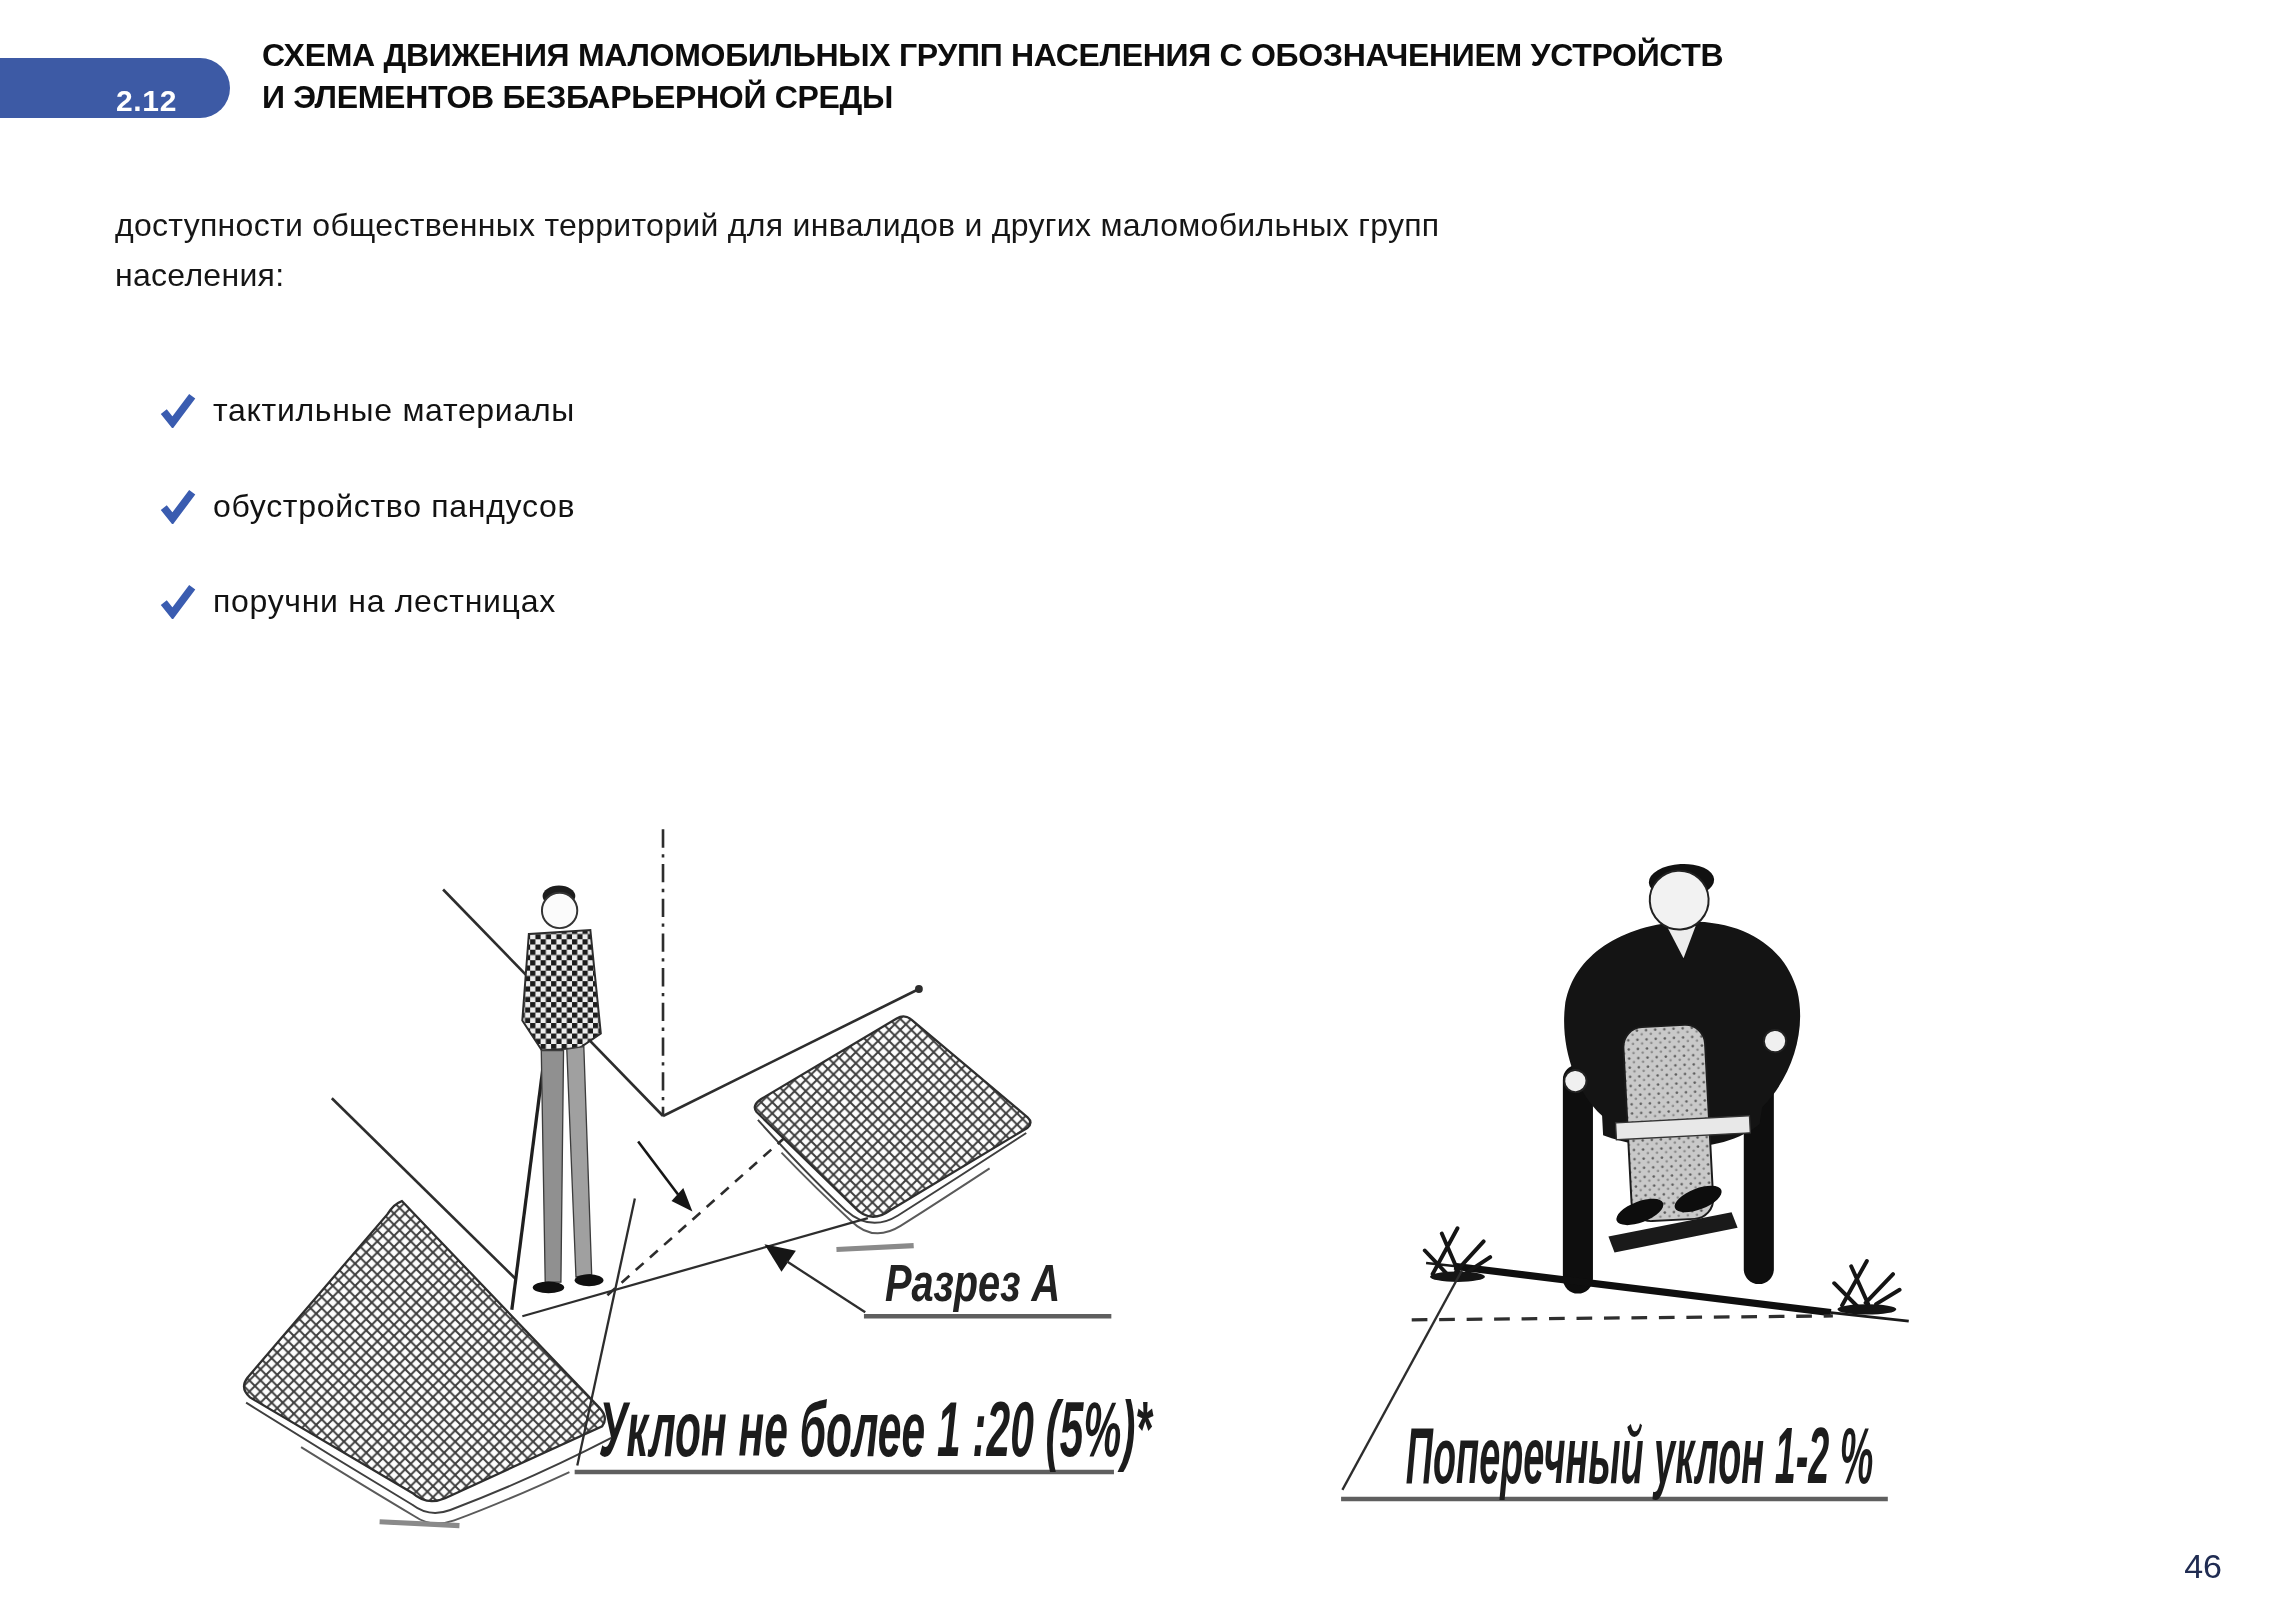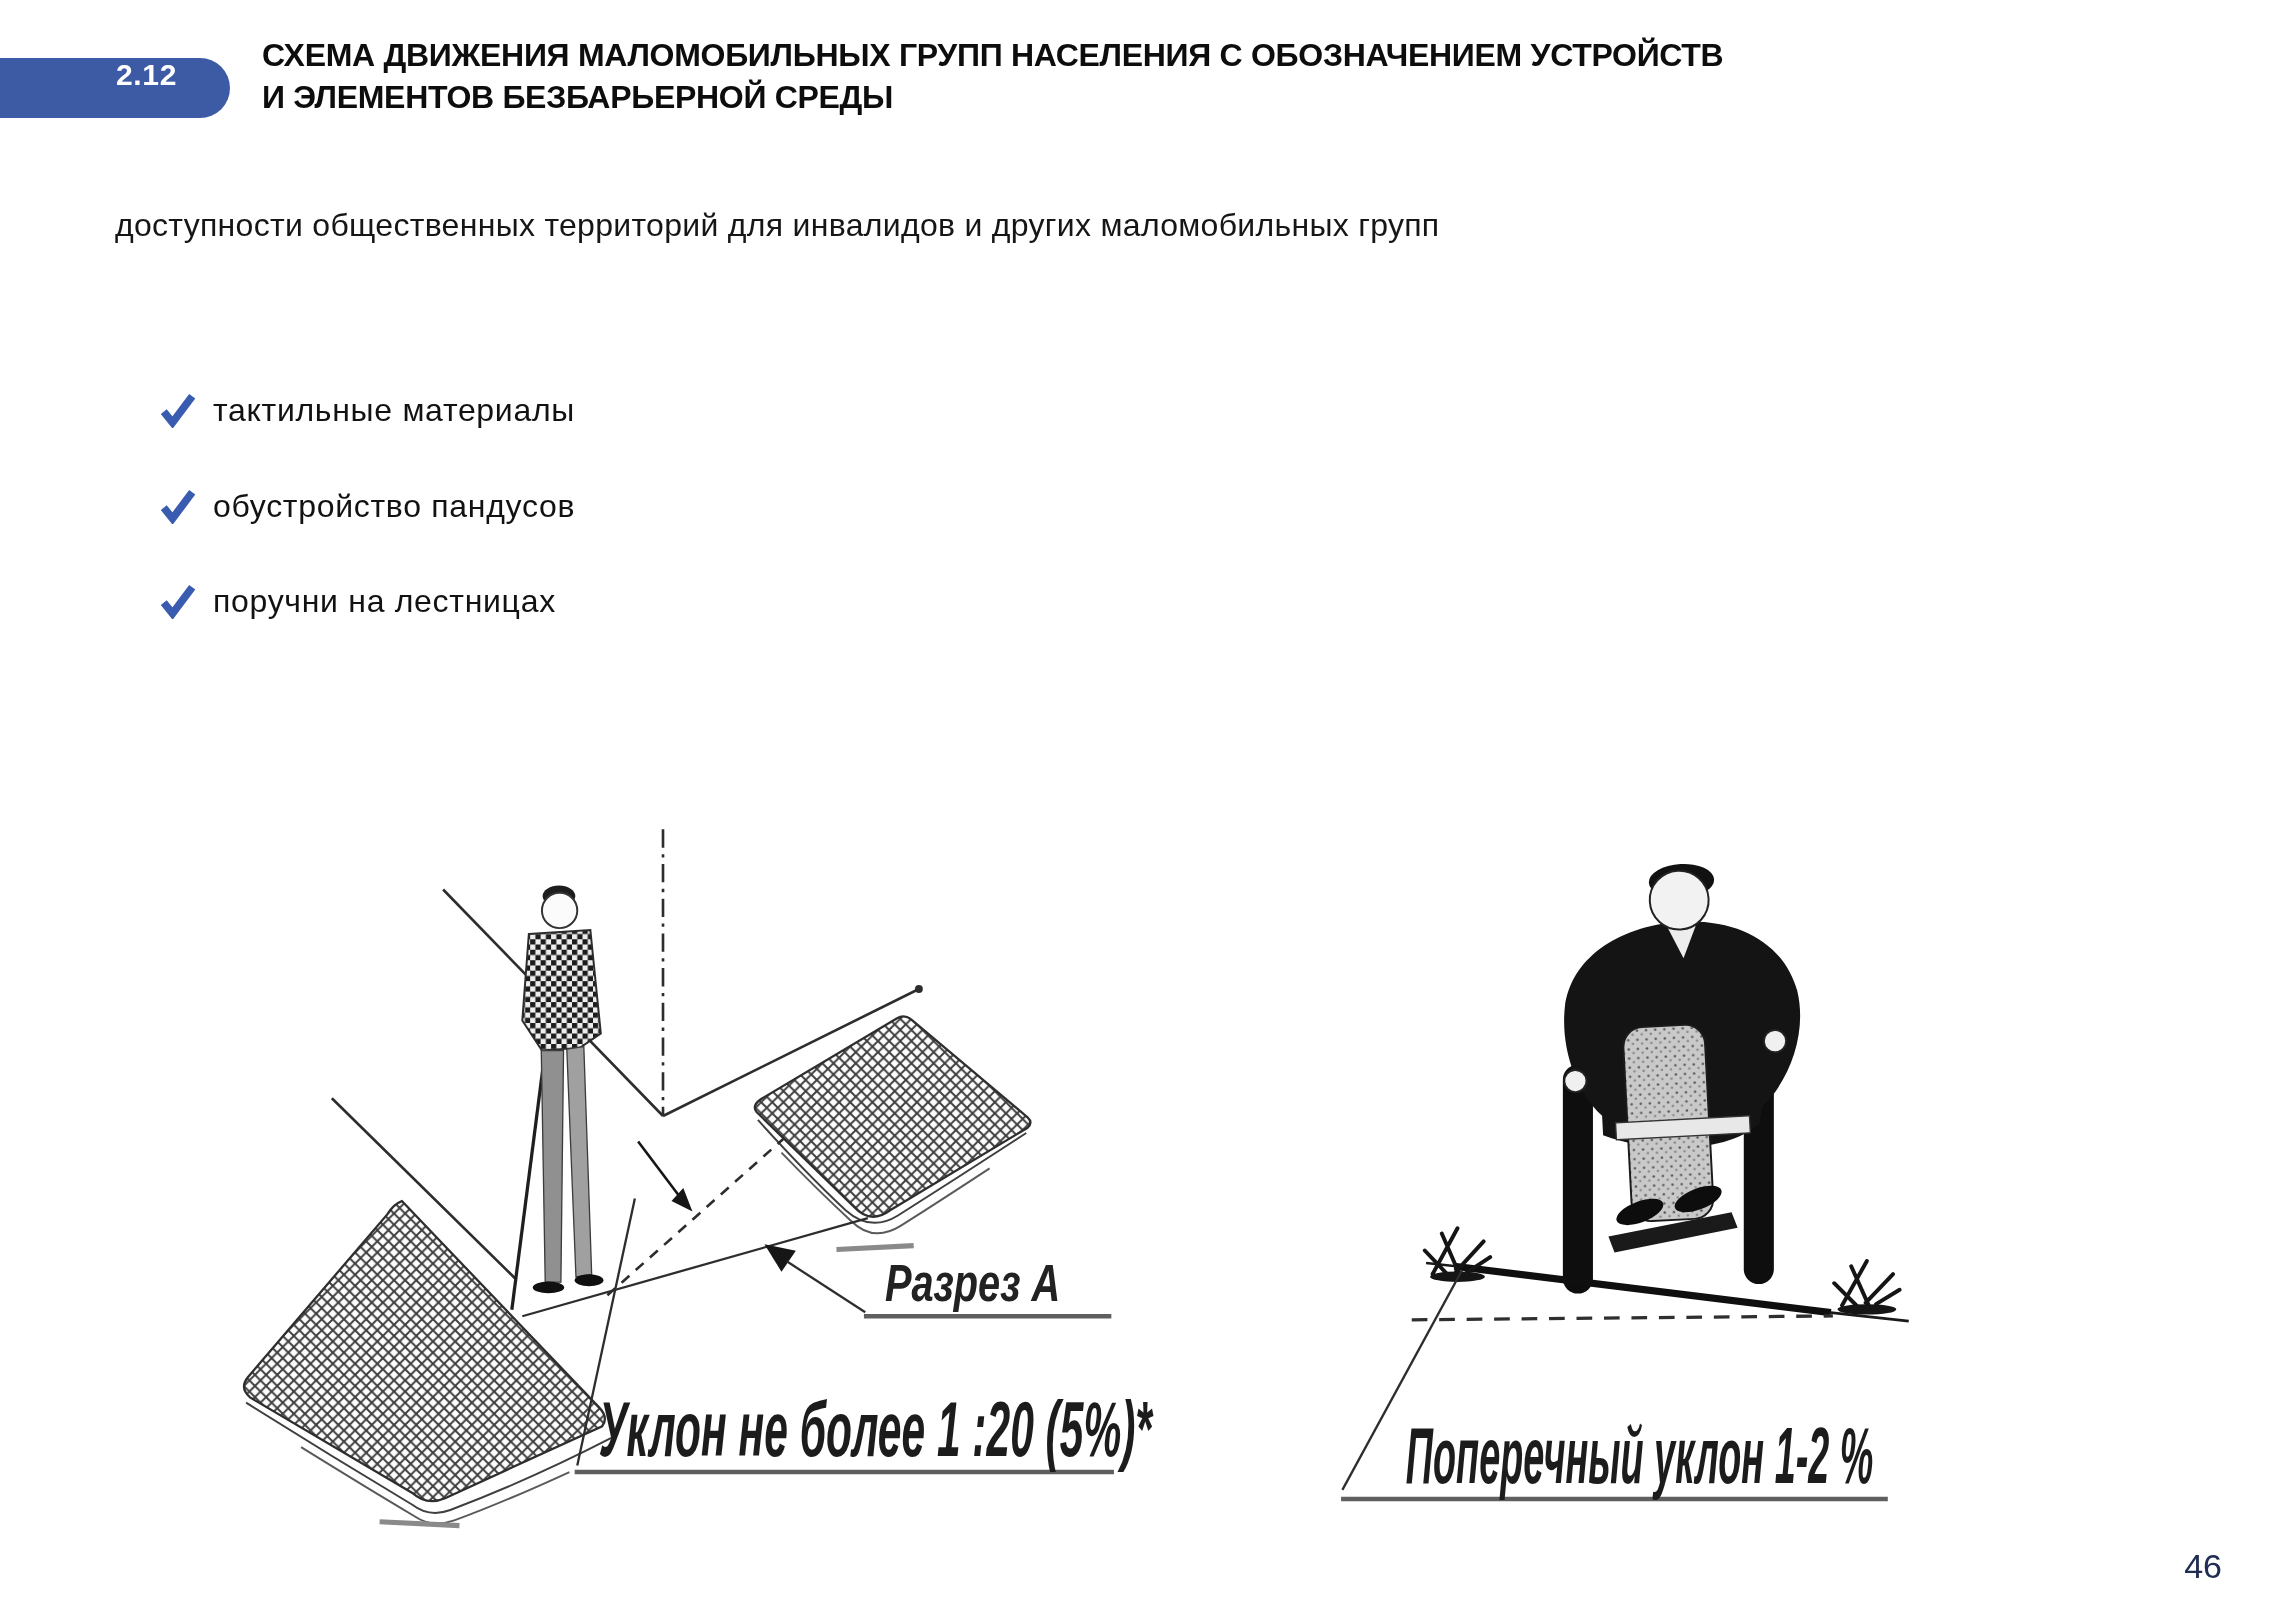--- a/index.html
+++ b/index.html
@@ -12,21 +12,21 @@
     color:var(--text,#121212);
   }
   
   .badge{
     position:absolute;left:0;top:58px;
     width:230px;height:60px;
     background:var(--accent,#3d5aa5);
     border-radius:0 30px 30px 0;
     color:#ffffff;
     font-size:30px;font-weight:700;
-    display:flex;align-items:flex-start;justify-content:center;
+    display:flex;align-items:flex-end;justify-content:center;
     padding-left:63px;box-sizing:border-box;
     letter-spacing:0.7px;
   }
   
   .title{
     position:absolute;left:262px;top:34px;width:1767px;
     font-size:32px;font-weight:700;line-height:1.32;
     color:#0d0d0d;letter-spacing:-0.3px;
   }
   
@@ -62,20 +62,21 @@
     <span>2.12</span>
   </div>
 
   <div class="title">
     <div>СХЕМА ДВИЖЕНИЯ МАЛОМОБИЛЬНЫХ ГРУПП НАСЕЛЕНИЯ С ОБОЗНАЧЕНИЕМ УСТРОЙСТВ</div>
     <div>И ЭЛЕМЕНТОВ БЕЗБАРЬЕРНОЙ СРЕДЫ</div>
   </div>
 
   <div class="intro">
     <div>доступности общественных территорий для инвалидов и других маломобильных групп</div>
+    <div>населения:</div>
   </div>
 
   <div class="check-row" style="top:387px">
     <svg class="checkmark" viewBox="0 0 34 32">
       <path d="M4,17 L12,27 L30,3" fill="none" style="stroke:var(--checkmark,#3a5cb0)" stroke-width="7"></path>
     </svg>
     <div class="check-label">тактильные материалы</div>
   </div>
   <div class="check-row" style="top:483px">
     <svg class="checkmark" viewBox="0 0 34 32">

